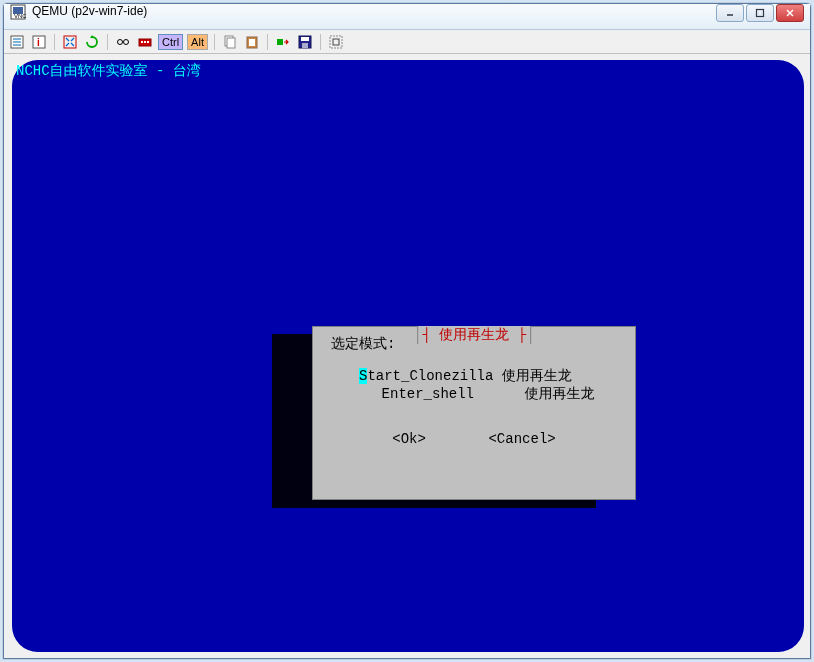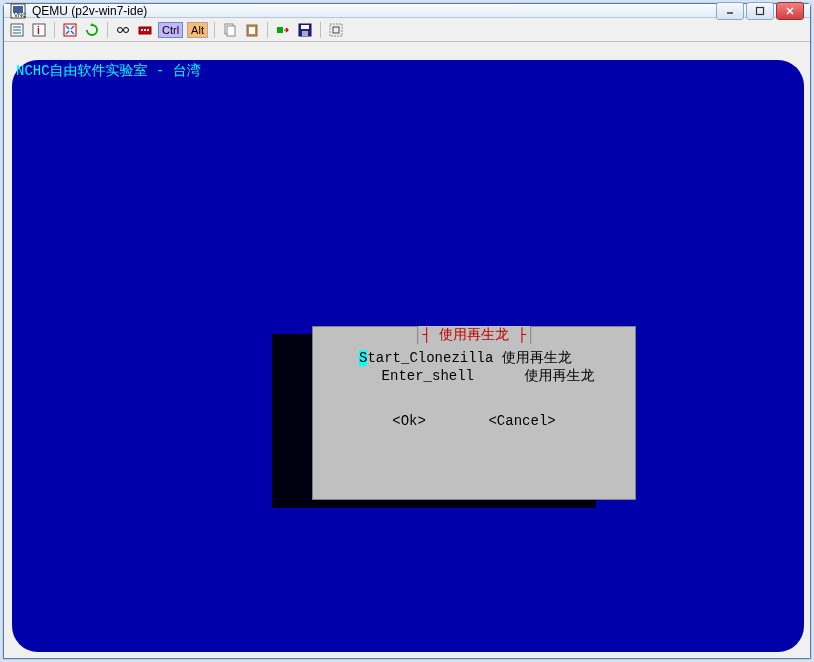--- a/index.html
+++ b/index.html
@@ -5,21 +5,21 @@
 * { box-sizing: border-box; margin: 0; padding: 0; }
 body { font-family: "Segoe UI", Tahoma, sans-serif; background: #d4e4f4; width: 814px; height: 662px; overflow: hidden; }
 
 .window {
   position: absolute; left: 3px; top: 3px; width: 808px; height: 656px;
   background: #f0f0f0; border: 1px solid #5a7aa0; border-radius: 4px 4px 0 0;
   box-shadow: 0 0 0 1px #c0d0e0;
 }
 
 .titlebar {
-  height: 14px; display: flex; align-items: center; padding: 0 6px;
+  height: 26px; display: flex; padding: 0 6px;
   background: linear-gradient(#f8fbfe, #e4eef8);
   border-bottom: 1px solid #b8c8da;
 }
 .titlebar-icon { width: 16px; height: 16px; margin-right: 6px; }
 .titlebar-title { font-size: 12px; color: #000; flex: 1; }
 .win-btns { display: flex; gap: 2px; }
 .win-btn {
   width: 28px; height: 18px; border: 1px solid #8aa8c8; border-radius: 3px;
   background: linear-gradient(#f4f8fc, #d8e4f0); display: flex; align-items: center; justify-content: center;
   font-size: 10px; color: #334; cursor: pointer;
@@ -185,20 +185,21 @@
       </div>
   </div>
 
   <div class="terminal">
     <div class="term-header">NCHC自由软件实验室 - 台湾</div>
 
     <div class="dialog-shadow"></div>
     <div class="dialog">
       <div class="dialog-title">┤ <span>使用再生龙</span> ├</div>
       <div class="dialog-body">
+        <div class="dialog-text">选定模式:</div>
         <div class="dialog-menu">
           <div><span class="menu-item"><span class="hl-char">S</span><span class="selected rest">tart_Clonezilla 使用再生龙</span></span></div>
           <div class="menu-item">Enter_shell      使用再生龙</div>
         </div>
         <div class="dialog-buttons">
           <span class="dlg-btn">&lt;Ok&gt;</span>
           <span class="dlg-btn">&lt;Cancel&gt;</span>
         </div>
       </div>
     </div>

